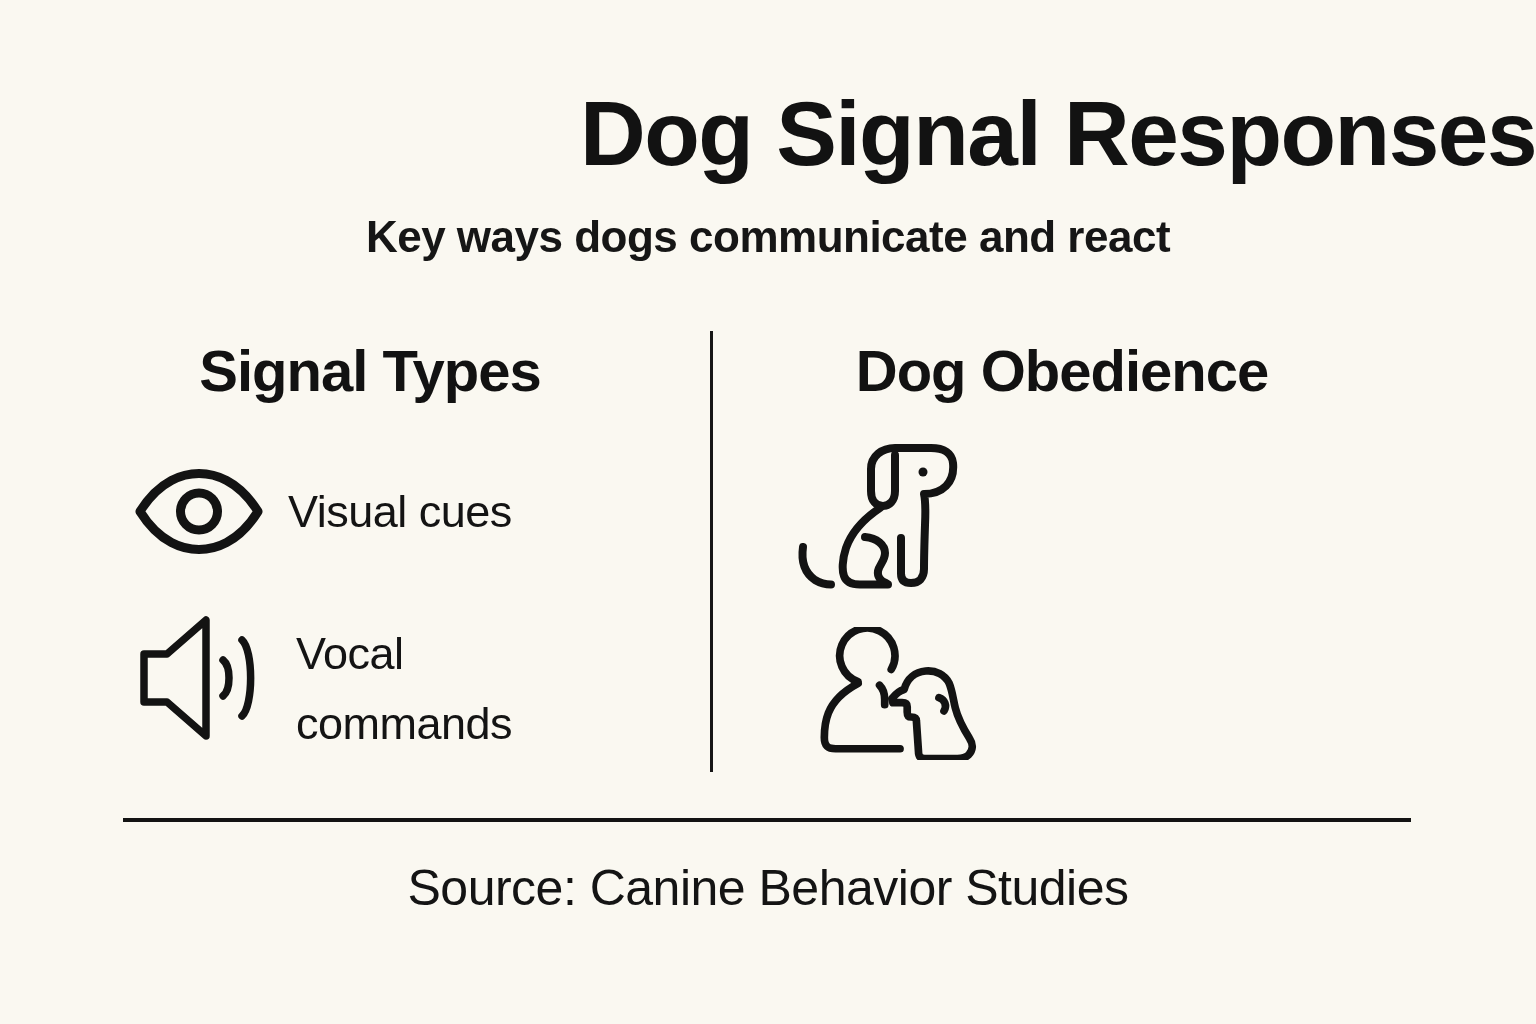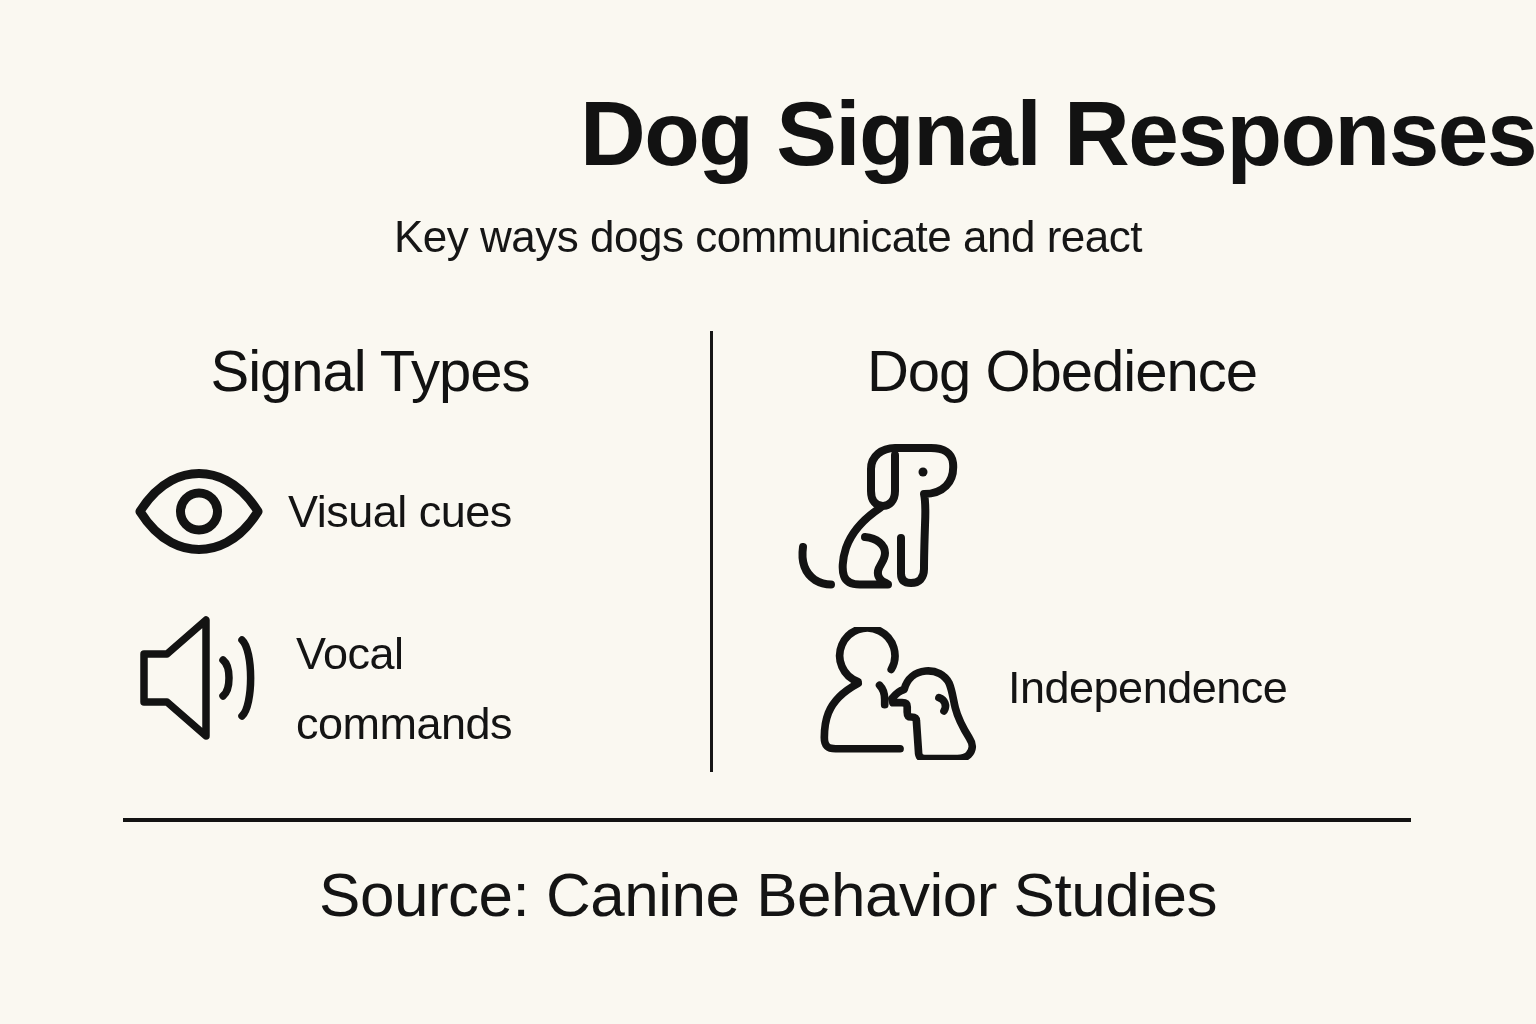--- a/index.html
+++ b/index.html
@@ -28,29 +28,29 @@
     letter-spacing: -1.5px;
     line-height: 1.05;
     color: #121212;
   }
   .subtitle {
     top: 212px;
     left: 0;
     width: 100%;
     text-align: center;
     font-size: 44px;
-    font-weight: 400;
+    font-weight: 700;
     letter-spacing: -0.5px;
     color: #161616;
   }
   .col-header {
     top: 337px;
     transform: translateX(-50%);
     font-size: 58px;
-    font-weight: 400;
+    font-weight: 700;
     letter-spacing: -1px;
     white-space: nowrap;
     color: #121212;
   }
   .col-header.left  { left: 370px; }
   .col-header.right { left: 1062px; }
   .v-divider {
     left: 710px;
     top: 331px;
     width: 3px;
@@ -69,21 +69,21 @@
     font-weight: 400;
     letter-spacing: -0.5px;
     line-height: 70px;
     color: #141414;
   }
   .source {
     top: 859px;
     left: 0;
     width: 100%;
     text-align: center;
-    font-size: 62px;
+    font-size: 50px;
     font-weight: 400;
     letter-spacing: -0.5px;
     color: #141414;
   }
   .icon svg { display: block; width: 100%; height: 100%; }
   .stroke {
     fill: none;
     stroke: #131313;
     stroke-linecap: round;
     stroke-linejoin: round;
@@ -142,17 +142,16 @@
 
       <path class="stroke" stroke-width="7.5" d="M 41,55 C 28,62 17,71 12,84 C 8,94 8,102 8,108 C 8,116 11,119 19,119 L 82,119"></path>
 
       <path class="stroke" stroke-width="7.5" d="M 62,57 C 66,61 67,66 67,71 L 67,76"></path>
 
       <path class="stroke" stroke-width="7.5" d="M 75,74 L 74,70 C 78,65 82,62 86,61 C 89,50 97,44 107,43 C 117,42 126,47 130,55 C 133,62 134,71 136,79 C 139,91 145,101 150,109 C 154,115 153,121 149,125 C 146,128 142,128.5 138,128.5 L 106,128.5 C 102,128.5 100,126.5 100,121.5 L 98,92 C 98,89 96,88 93,88 C 90,88 89,86 89,83 L 89,78 C 89,75 87,74 84,74 Z"></path>
 
       <path class="stroke" stroke-width="7.5" d="M 120,69 C 126,71 128,77 125,82"></path>
     </svg>
   </div>
-  <div class="abs item-label" style="left:1008px; top:653px;">Independence</div>
 
   <div class="abs source">Source: Canine Behavior Studies</div>
 
 </div>
 
 </body></html>

